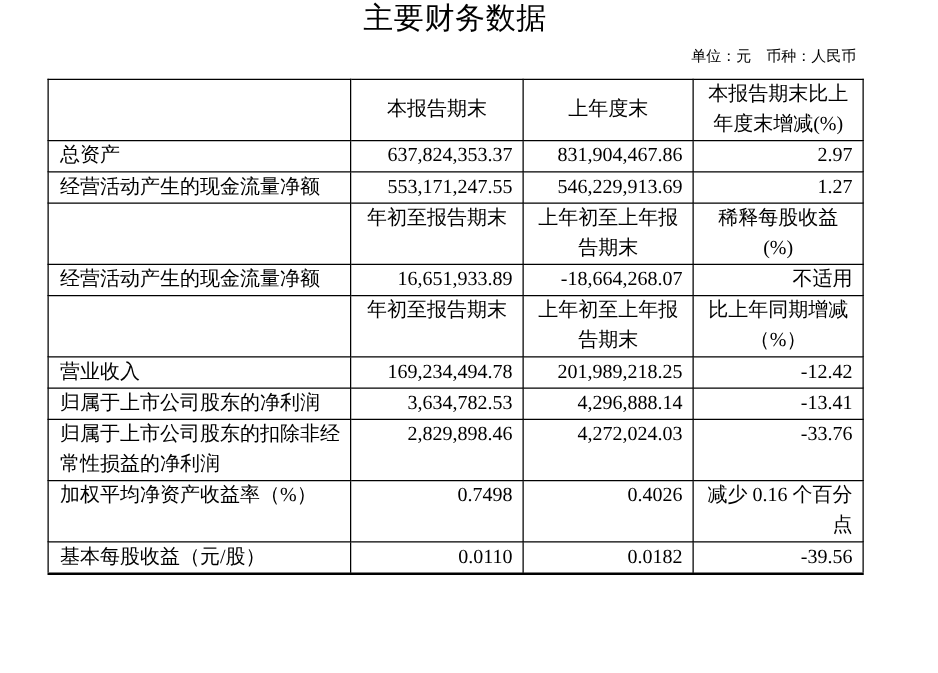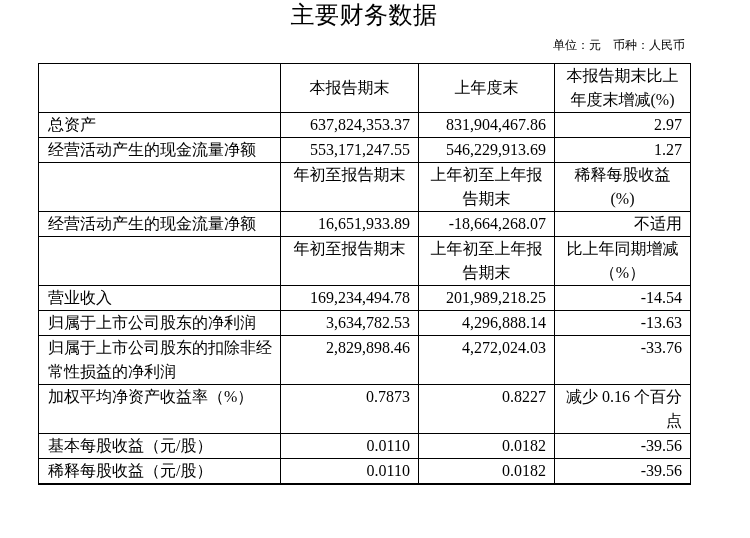--- a/index.html
+++ b/index.html
@@ -120,48 +120,42 @@
           <tr class="header">
             <td class="col-0"></td>
             <td class="col-1">年初至报告期末</td>
             <td class="col-2">上年初至上年报告期末</td>
             <td class="col-3">比上年同期增减（%）</td>
           </tr>
           <tr class="data">
             <td class="col-0">营业收入</td>
             <td class="col-1">169,234,494.78</td>
             <td class="col-2">201,989,218.25</td>
-            <td class="col-3">-14.54</td>
+            <td class="col-3">-12.42</td>
           </tr>
           <tr class="data">
             <td class="col-0">归属于上市公司股东的净利润</td>
             <td class="col-1">3,634,782.53</td>
             <td class="col-2">4,296,888.14</td>
-            <td class="col-3">-13.63</td>
+            <td class="col-3">-13.41</td>
           </tr>
           <tr class="data">
             <td class="col-0">归属于上市公司股东的扣除非经常性损益的净利润</td>
             <td class="col-1">2,829,898.46</td>
             <td class="col-2">4,272,024.03</td>
             <td class="col-3">-33.76</td>
           </tr>
           <tr class="data">
             <td class="col-0">加权平均净资产收益率（%）</td>
-            <td class="col-1">0.7873</td>
-            <td class="col-2">0.8227</td>
+            <td class="col-1">0.7498</td>
+            <td class="col-2">0.4026</td>
             <td class="col-3">减少 0.16 个百分点</td>
           </tr>
           <tr class="data">
             <td class="col-0">基本每股收益（元/股）</td>
-            <td class="col-1">0.0110</td>
-            <td class="col-2">0.0182</td>
-            <td class="col-3">-39.56</td>
-          </tr>
-          <tr class="data">
-            <td class="col-0">稀释每股收益（元/股）</td>
             <td class="col-1">0.0110</td>
             <td class="col-2">0.0182</td>
             <td class="col-3">-39.56</td>
           </tr>
         </tbody>
     </table>
   </div>
 </div>
 
 </body></html>

